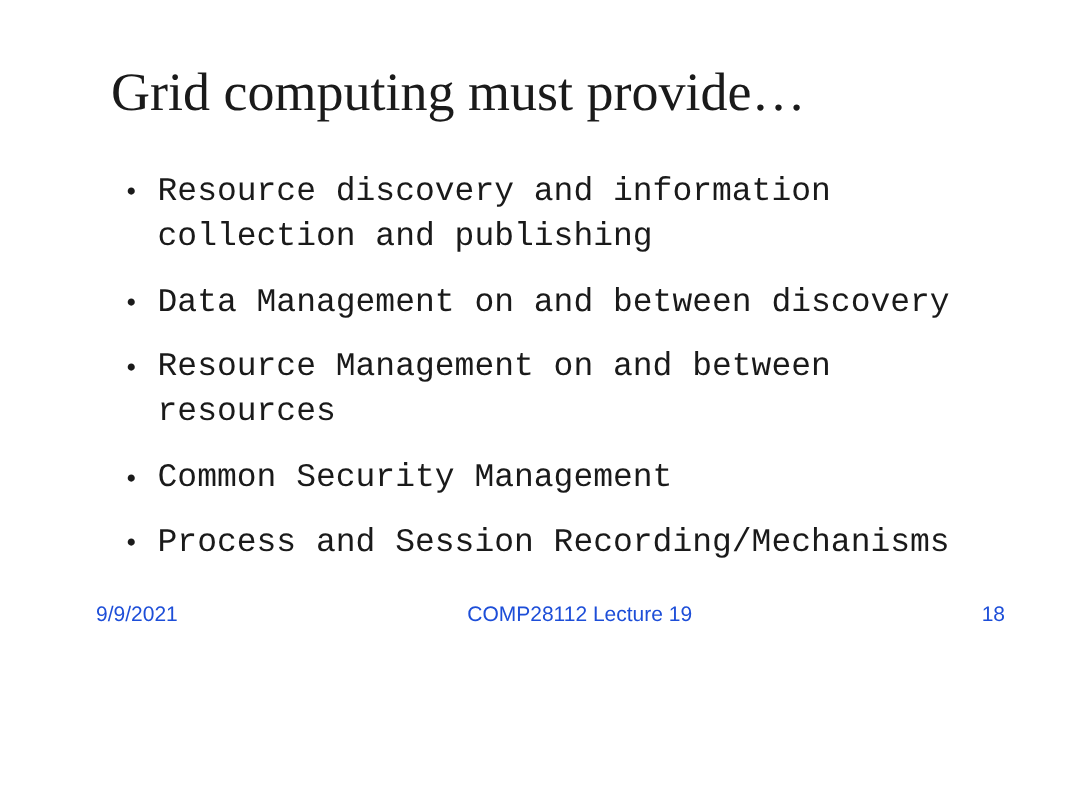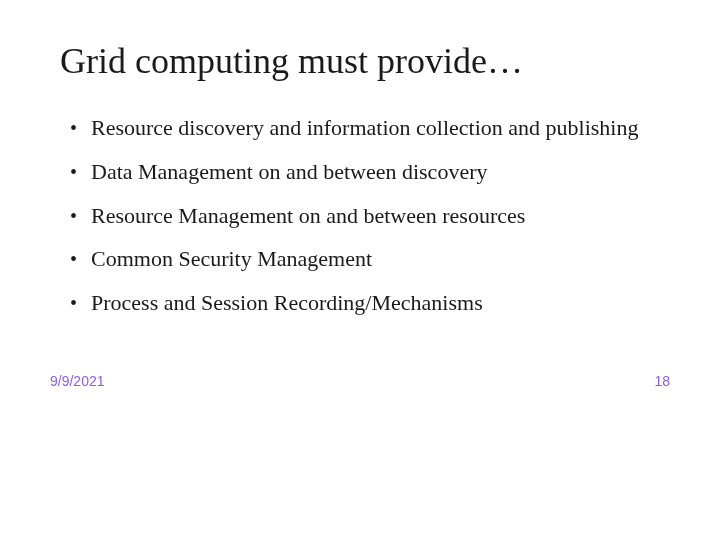--- a/index.html
+++ b/index.html
@@ -13,21 +13,21 @@
       height: 540px;
       background: #ffffff;
       font-family: Georgia, 'Times New Roman', Times, serif;
       color: #1a1a1a;
       overflow: hidden;
     }
 
     .slide {
       width: 720px;
       height: 419px;
-      padding: 40px 50px 30px 50px;
+      padding: 40px 50px 30px 64px;
       display: flex;
       flex-direction: column;
       position: relative;
     }
 
     .title {
       font-size: 36px;
       font-weight: normal;
       color: #1a1a1a;
       margin-bottom: 30px;
@@ -52,30 +52,31 @@
 
     .bullet-dot {
       margin-right: 14px;
       margin-top: 2px;
       font-size: 20px;
       flex-shrink: 0;
     }
 
     .bullet-text {
       flex: 1;
+      font-family: Liberation Mono, monospace;
     }
 
     .footer {
       display: flex;
       justify-content: space-between;
       align-items: center;
       border-top: none;
       padding-top: 10px;
       font-size: 14px;
-      color: #8b5cf6;
+      color: #1d4ed8;
       font-family: Arial, sans-serif;
     }
   </style>
 </head>
 <body>
 
 <div class="slide">
   <h1 class="title">Grid computing must provide…</h1>
 
   <ul class="bullet-list">
@@ -96,15 +97,16 @@
         <span class="bullet-text">Common Security Management</span>
       </li>
       <li class="bullet-item">
         <span class="bullet-dot">•</span>
         <span class="bullet-text">Process and Session Recording/Mechanisms</span>
       </li>
     </ul>
 
   <div class="footer">
     <span>9/9/2021</span>
+    <span>COMP28112 Lecture 19</span>
     <span>18</span>
   </div>
 </div>
 
 </body></html>

